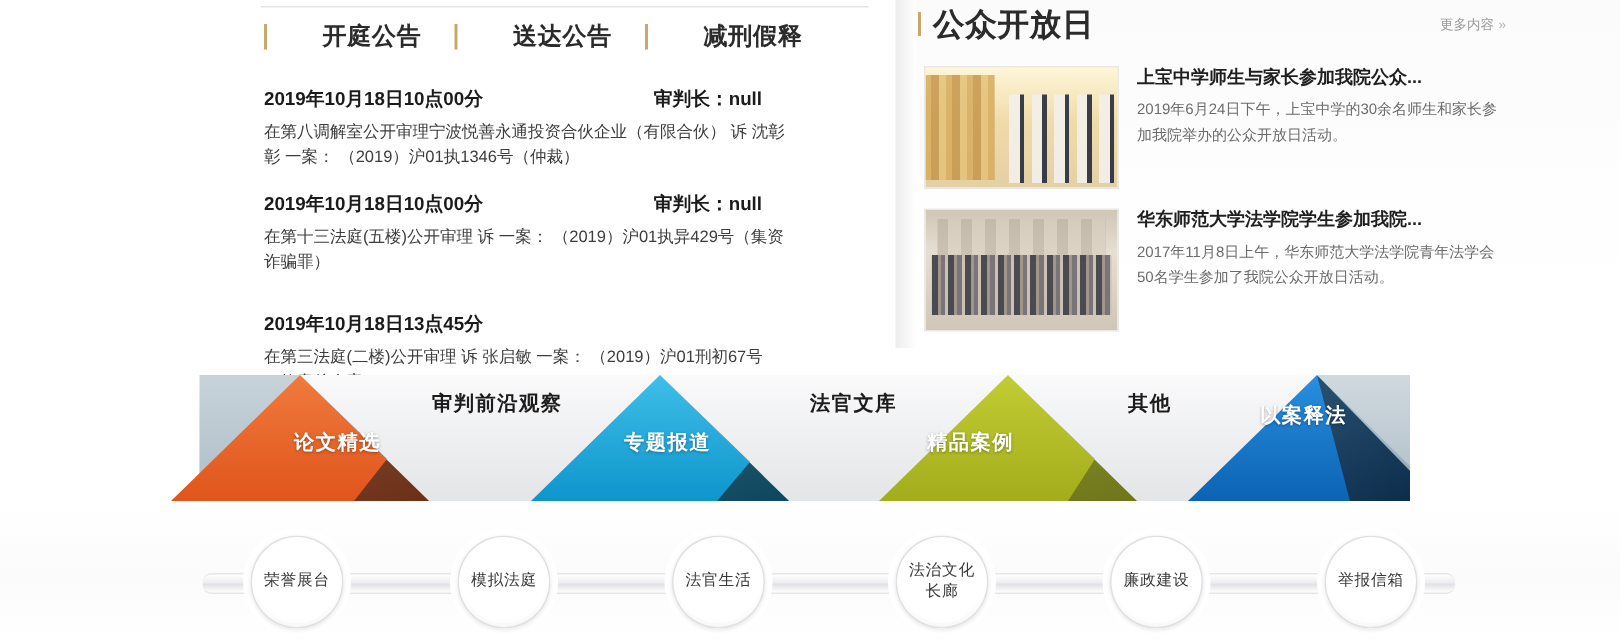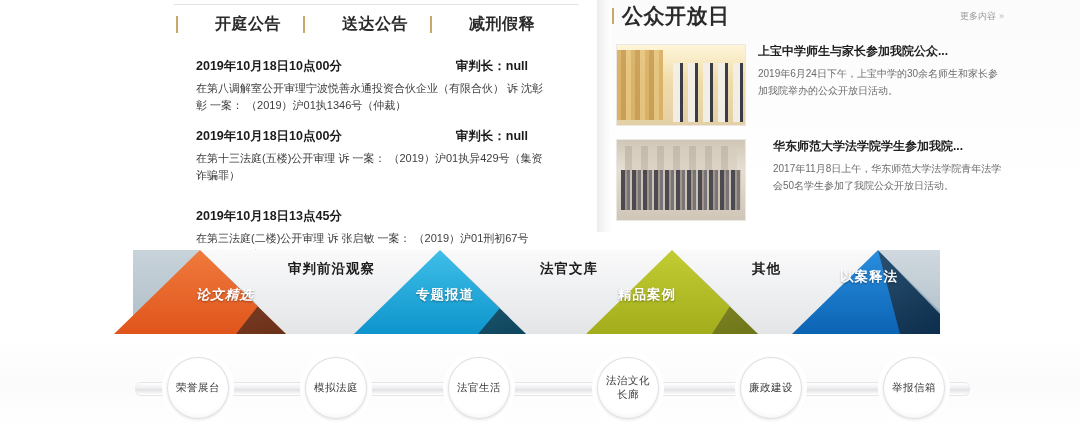--- a/index.html
+++ b/index.html
@@ -69,21 +69,20 @@
     font-weight: bold;
     color: #2b2b2b;
     letter-spacing: 0.5px;
     white-space: nowrap;
   }
 
   .notice-list {
     position: absolute;
     left: 176px; top: 58px;
     width: 400px;
-    margin-left: 20px;
   }
   .notice {
     margin-bottom: 14px;
   }
   .notice-head {
     display: flex;
     align-items: baseline;
     margin-bottom: 5px;
   }
   .notice-date {
@@ -144,21 +143,21 @@
   .rc-more .chev { margin-left: 3px; color: #b5b5b5; }
 
   .news-item {
     position: absolute;
     left: 4px;
     width: 392px;
     display: flex;
     margin-top: 18px;
   }
   .news-item.n0 { top: 26px; }
-  .news-item.n1 { top: 121px; gap: 15px; }
+  .news-item.n1 { top: 121px; }
 
   .thumb {
     width: 128px;
     height: 80px;
     flex: 0 0 128px;
     border: 1px solid #ebe7e2;
     background: #d8d3cb;
     position: relative;
     overflow: hidden;
   }
@@ -430,21 +429,21 @@
 
     <polygon points="878,4 964,88 792,88" fill="url(#gBlue)"></polygon>
     <polygon points="878,4 940,66 940,88 900,88" fill="url(#gDark)" opacity="0.65"></polygon>
 
     <polygon points="878,4 940,4 940,68" fill="url(#gSteel)" opacity="0.85"></polygon>
 
     <rect x="940" y="0" width="140" height="88" fill="#ffffff"></rect>
     <rect x="0" y="0" width="114" height="88" fill="#ffffff"></rect>
   </svg>
 
-  <span class="banner-label low" style="left:196px; top:40px;font-style:italic;">论文精选</span>
+  <span class="banner-label low" style="left:196px; top:40px;">论文精选</span>
   <span class="banner-label high" style="left:288px; top:14px;">审判前沿观察</span>
   <span class="banner-label low" style="left:416px; top:40px;">专题报道</span>
   <span class="banner-label high" style="left:540px; top:14px;">法官文库</span>
   <span class="banner-label low" style="left:618px; top:40px;">精品案例</span>
   <span class="banner-label high" style="left:752px; top:14px;">其他</span>
   <span class="banner-label low" style="left:840px; top:22px;">以案释法</span>
 </div>
 
 <div id="circle-nav"></div>
 

